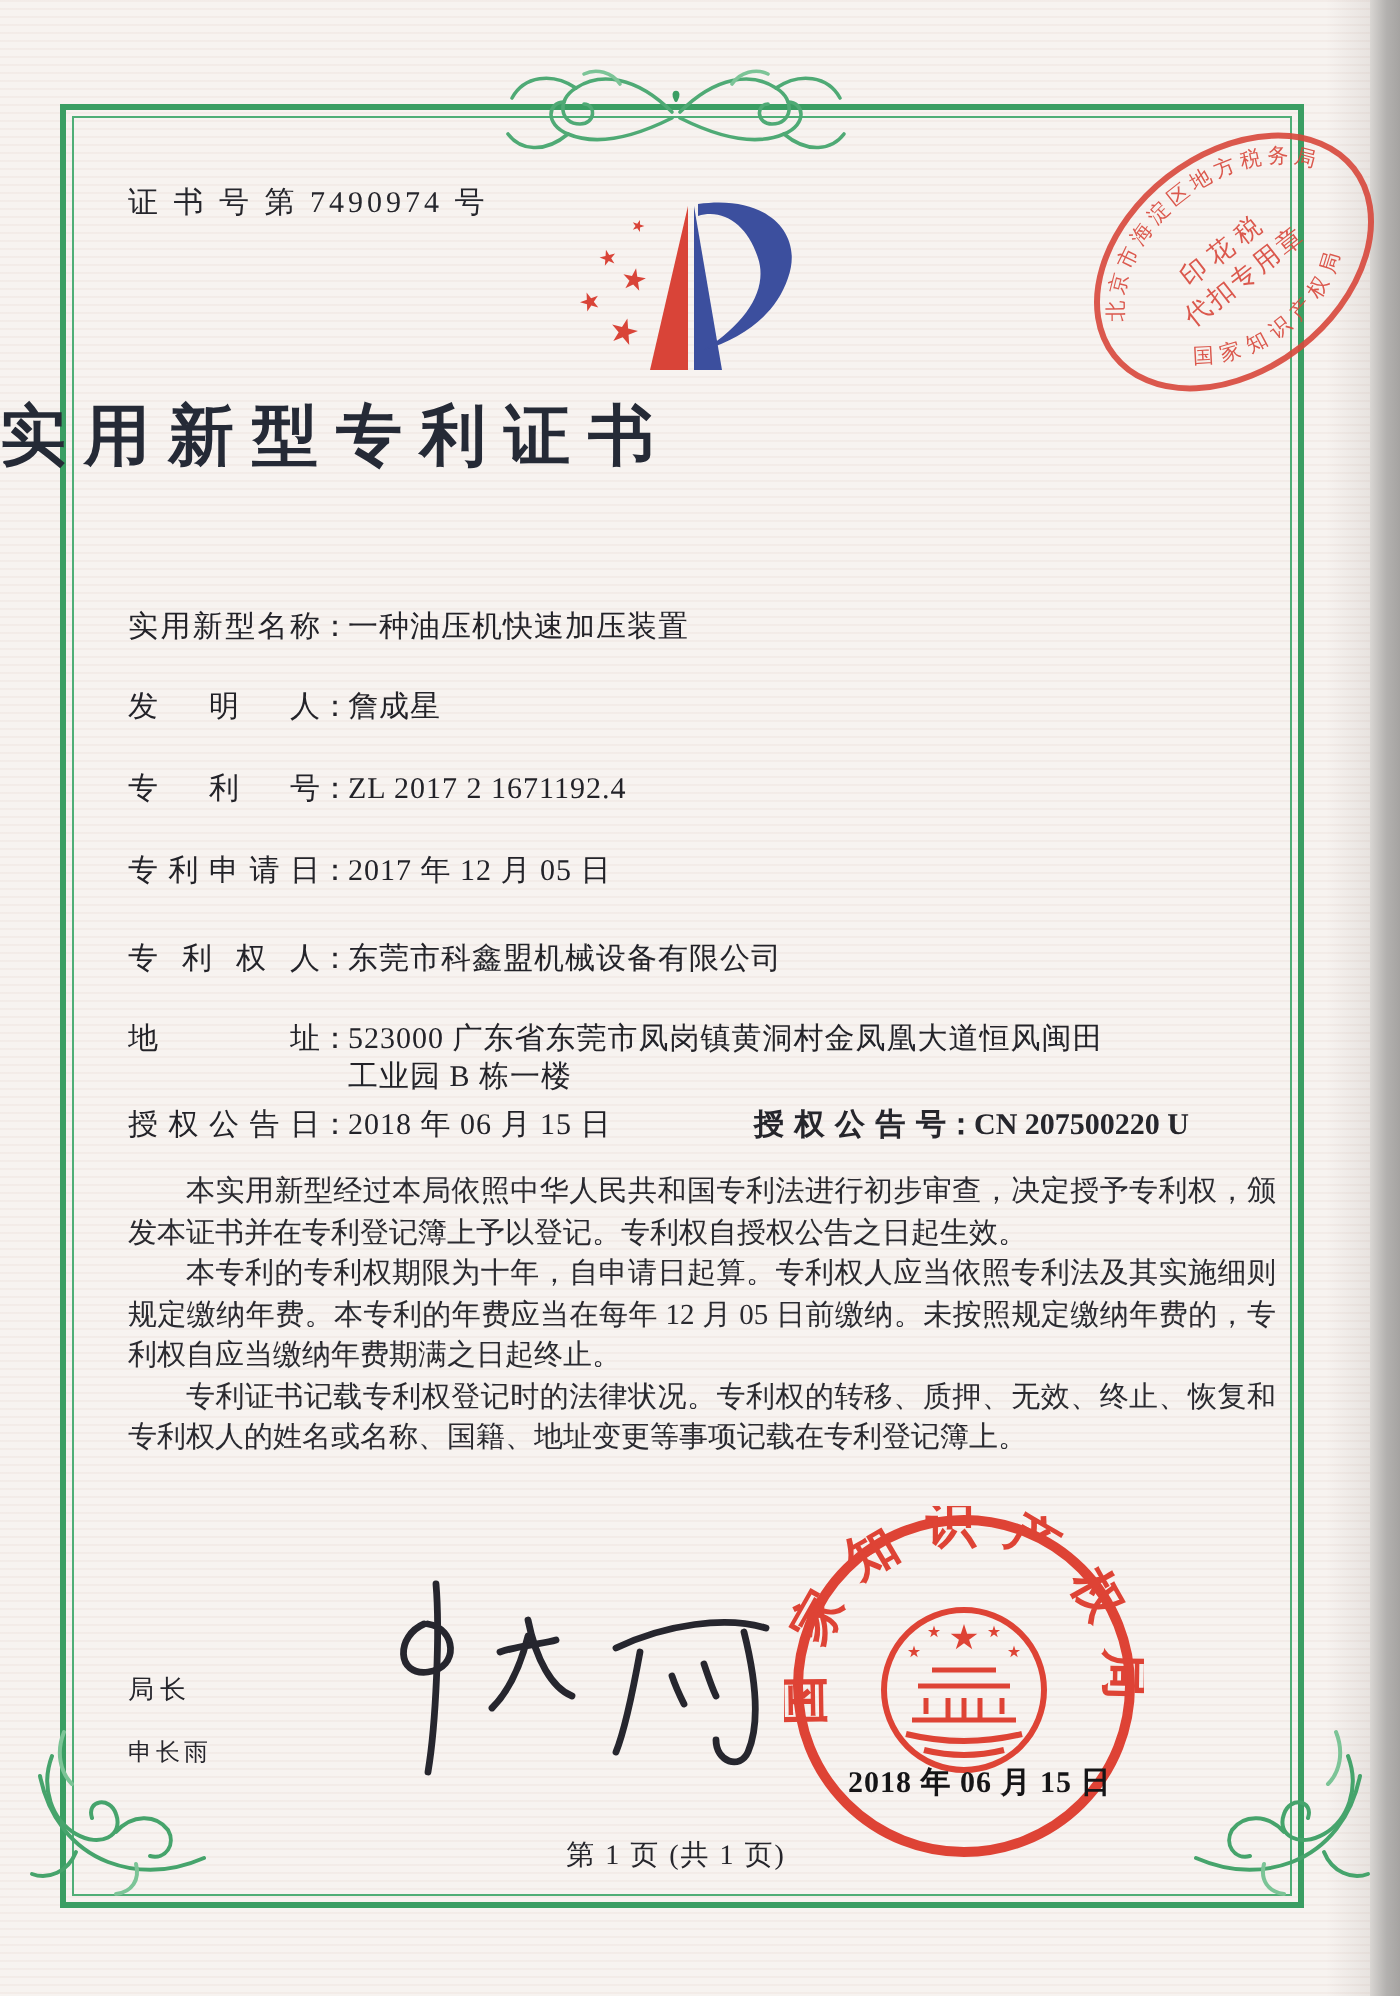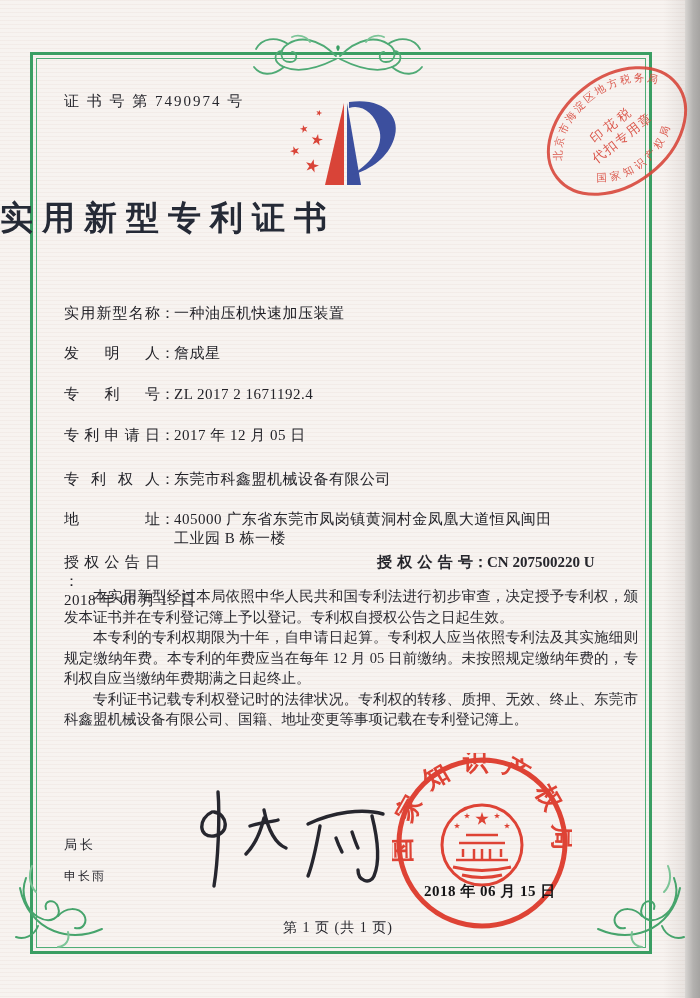--- a/index.html
+++ b/index.html
@@ -138,33 +138,33 @@
   <span class="lbl">专利号</span><span class="colon">：</span><span class="val">ZL 2017 2 1671192.4</span>
 </div>
 <div class="row" style="top:426px;">
   <span class="lbl">专利申请日</span><span class="colon">：</span><span class="val">2017 年 12 月 05 日</span>
 </div>
 <div class="row" style="top:470px;">
   <span class="lbl">专利权人</span><span class="colon">：</span><span class="val">东莞市科鑫盟机械设备有限公司</span>
 </div>
 <div class="row" style="top:510px;">
   <span class="lbl">地址</span><span class="colon">：</span>
-  <span class="val"><span>405000 广东省东莞市凤岗镇黄洞村金凤凰大道恒风闽田</span><br><span>工业园 B 栋一楼</span></span>
-</div>
-<div class="row" style="top:553px;flex-direction:column;">
+  <span class="val"><span>523000 广东省东莞市凤岗镇黄洞村金凤凰大道恒风闽田</span><br><span>工业园 B 栋一楼</span></span>
+</div>
+<div class="row" style="top:553px;">
   <span class="lbl">授权公告日</span><span class="colon">：</span><span class="val">2018 年 06 月 15 日</span>
 </div>
 <div class="row2" style="top:553px;font-weight:bold;">
   <span class="lbl">授权公告号</span><span class="colon">：</span><span class="val">CN 207500220 U</span>
 </div>
 
 <div class="body-text">
   <p>本实用新型经过本局依照中华人民共和国专利法进行初步审查，决定授予专利权，颁发本证书并在专利登记簿上予以登记。专利权自授权公告之日起生效。</p>
   <p>本专利的专利权期限为十年，自申请日起算。专利权人应当依照专利法及其实施细则规定缴纳年费。本专利的年费应当在每年 12 月 05 日前缴纳。未按照规定缴纳年费的，专利权自应当缴纳年费期满之日起终止。</p>
-  <p>专利证书记载专利权登记时的法律状况。专利权的转移、质押、无效、终止、东莞市科鑫盟机械设备有限公司、国籍、地址变更等事项记载在专利登记簿上。</p>
+  <p>专利证书记载专利权登记时的法律状况。专利权的转移、质押、无效、终止、恢复和专利权人的姓名或名称、国籍、地址变更等事项记载在专利登记簿上。</p>
 </div>
 
 <div class="director-title">局长</div>
 <div class="director-name">申长雨</div>
 
 <svg class="signature" width="230" height="110" viewBox="0 0 230 110">
   <g stroke="#26262e" stroke-width="3.4" fill="none" stroke-linecap="round" stroke-linejoin="round">
     <path d="M44,30 C30,36 30,56 46,54 C62,52 60,32 46,30"></path>
     <path d="M50,10 C52,34 50,80 46,104"></path>
     <path d="M96,36 C92,52 86,64 78,72"></path>

